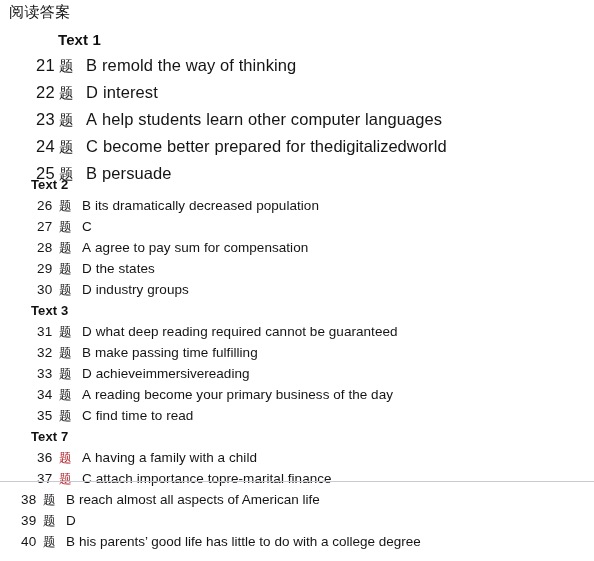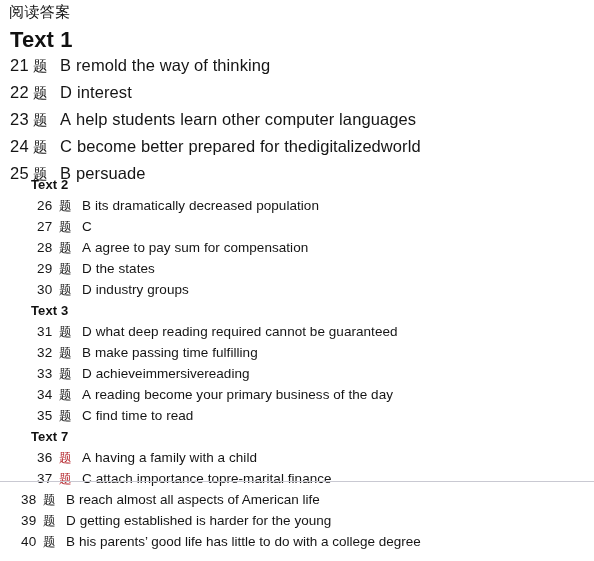--- a/index.html
+++ b/index.html
@@ -35,34 +35,36 @@
   }
 
   
   .block-a {
     position: absolute;
     left: 10px;
     top: 27px;
     width: 580px;
   }
   .block-a .sec-head {
-    font-size: 22px;
+    font-size: 15px;
     line-height: 25px;
     font-weight: 600;
     color: #111111;
     letter-spacing: 0.1px;
     white-space: nowrap;
+    margin-left: 48px;
   }
   .block-a .ans-row {
     display: flex;
     align-items: baseline;
     font-size: 16.5px;
     line-height: 26px;
     white-space: nowrap;
     color: #151515;
+    margin-left: 26px;
   }
   .block-a .q-num {
     width: 23px;
     text-align: left;
     letter-spacing: 0.3px;
   }
   .block-a .q-ti {
     width: 25px;
     font-family: "DejaVu Sans", "Liberation Sans", sans-serif;
     font-size: 14.5px;
@@ -320,21 +322,20 @@
     <div class="ans-row">
       <span class="q-num">38</span>
       <span class="q-ti">题</span>
       <span class="q-opt">B</span>
       <span class="q-text">reach almost all aspects of American life</span>
     </div>
     <div class="ans-row">
       <span class="q-num">39</span>
       <span class="q-ti">题</span>
       <span class="q-opt">D</span>
-      <span class="q-text">getting established is harder for the young</span>
     </div>
     <div class="ans-row">
       <span class="q-num">40</span>
       <span class="q-ti">题</span>
       <span class="q-opt">B</span>
       <span class="q-text">his parents’ good life has little to do with a college degree</span>
     </div>
   </div>
 
 </div>

